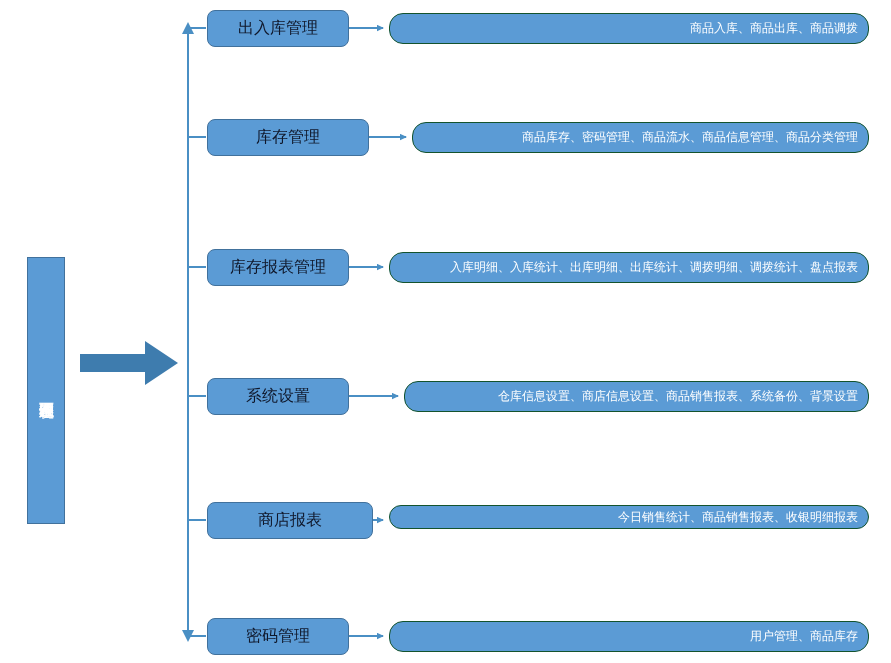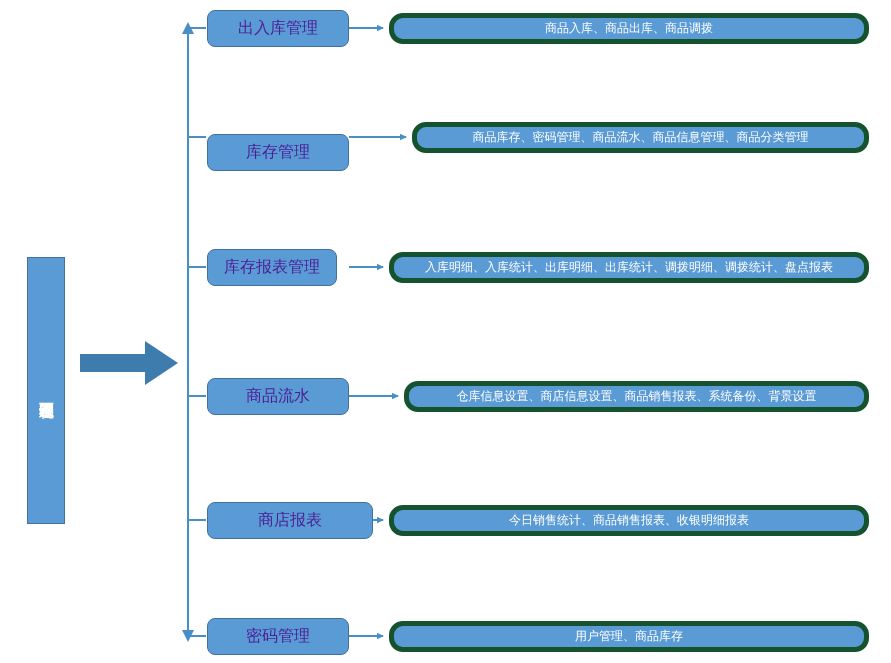--- a/index.html
+++ b/index.html
@@ -56,35 +56,35 @@
     position: absolute;
     background: #5B9BD5;
     border: 1px solid #41719C;
     border-radius: 8px;
     box-sizing: border-box;
     display: flex;
     align-items: center;
     justify-content: center;
   }
   .module-label {
-    color: #4c1d95;
+    color: #0f172a;
     font-size: 16px;
     white-space: nowrap;
   }
 
   
   .detail-box {
     position: absolute;
     background: #5B9BD5;
-    border: 5px solid #14532d;
+    border: 1px solid #14532d;
     border-radius: 14px;
     box-sizing: border-box;
     display: flex;
     align-items: center;
-    justify-content: center;
+    justify-content: flex-end;
     padding: 0 10px;
   }
   .detail-label {
     color: #ffffff;
     font-size: 12px;
     white-space: nowrap;
   }
 </style>
 </head>
 <body>
@@ -126,45 +126,45 @@
     <span class="root-text">国万进销存管理系统</span>
   </div>
 
   <div class="module-box" style="left:207px; top:10px; width:142px; height:37px;">
     <span class="module-label">出入库管理</span>
   </div>
   <div class="detail-box" style="left:389px; top:13px; width:480px; height:31px;">
     <span class="detail-label">商品入库、商品出库、商品调拨</span>
   </div>
 
-  <div class="module-box" style="left:207px; top:134px; width:142px; height:37px;">
+  <div class="module-box" style="left:207px; top:119px; width:162px; height:37px;">
     <span class="module-label">库存管理</span>
   </div>
   <div class="detail-box" style="left:412px; top:122px; width:457px; height:31px;">
     <span class="detail-label">商品库存、密码管理、商品流水、商品信息管理、商品分类管理</span>
   </div>
 
-  <div class="module-box" style="left:207px; top:249px; width:130px; height:37px;">
+  <div class="module-box" style="left:207px; top:249px; width:142px; height:37px;">
     <span class="module-label">库存报表管理</span>
   </div>
   <div class="detail-box" style="left:389px; top:252px; width:480px; height:31px;">
     <span class="detail-label">入库明细、入库统计、出库明细、出库统计、调拨明细、调拨统计、盘点报表</span>
   </div>
 
   <div class="module-box" style="left:207px; top:378px; width:142px; height:37px;">
-    <span class="module-label">商品流水</span>
+    <span class="module-label">系统设置</span>
   </div>
   <div class="detail-box" style="left:404px; top:381px; width:465px; height:31px;">
     <span class="detail-label">仓库信息设置、商店信息设置、商品销售报表、系统备份、背景设置</span>
   </div>
 
   <div class="module-box" style="left:207px; top:502px; width:166px; height:37px;">
     <span class="module-label">商店报表</span>
   </div>
-  <div class="detail-box" style="left:389px; top:505px; width:480px; height:31px;">
+  <div class="detail-box" style="left:389px; top:505px; width:480px; height:24px;">
     <span class="detail-label">今日销售统计、商品销售报表、收银明细报表</span>
   </div>
 
   <div class="module-box" style="left:207px; top:618px; width:142px; height:37px;">
     <span class="module-label">密码管理</span>
   </div>
   <div class="detail-box" style="left:389px; top:621px; width:480px; height:31px;">
     <span class="detail-label">用户管理、商品库存</span>
   </div>
 

